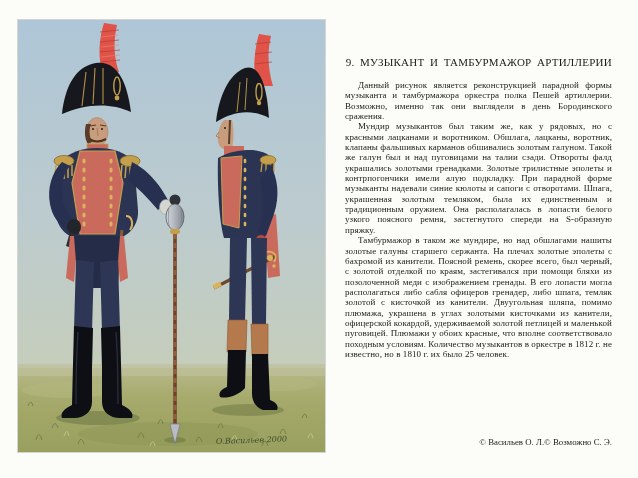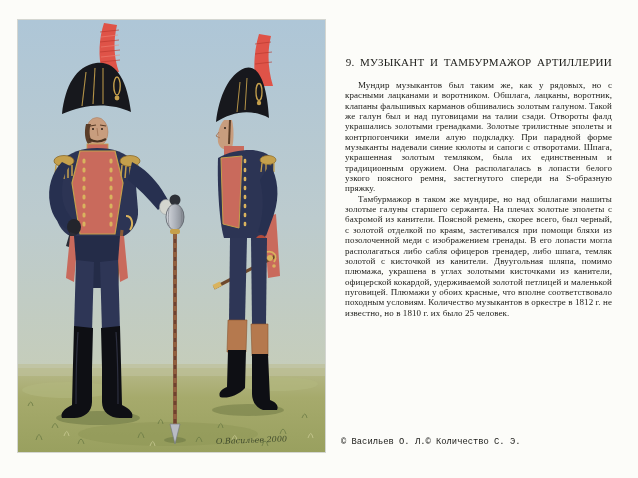--- a/index.html
+++ b/index.html
@@ -24,22 +24,22 @@
     font-size:11px;font-weight:normal;text-align:right;
     letter-spacing:.25px;word-spacing:2.5px;
     margin:12px 0 12px 0;white-space:nowrap;
   }
   .textcol p{
     margin:0;font-size:9px;line-height:10.35px;
     text-align:justify;text-indent:13px;letter-spacing:.08px;
   }
   .credits{
     position:absolute;left:341px;top:437px;width:271px;
-    display:flex;justify-content:flex-start;
-    font-size:8.8px;color:#1b1b18;font-family:Liberation Mono, monospace;
+    display:flex;justify-content:flex-end;
+    font-size:8.8px;color:#1b1b18;
   }
 </style>
 </head>
 <body>
 
 <div class="page">
 
   <div class="painting">
     <svg viewBox="0 0 307 432" preserveAspectRatio="none">
       <defs>
@@ -248,22 +248,23 @@
         <path d="M210,330 L228,330 L227,368 C220,376 208,379 202,377 C200,372 204,369 209,367 Z" fill="#0e0f14"></path>
         <path d="M234,334 L250,334 L252,380 C258,382 261,386 259,390 L245,390 C238,388 234,381 234,374 Z" fill="#0e0f14"></path>
       </g>
 
       <text x="198" y="424" font-size="8" font-style="italic" font-family="DejaVu Serif, serif" fill="#3f4a2c" transform="rotate(-2 198 424)">О.Васильев  2000</text>
     </svg>
   </div>
 
   <div class="textcol">
     <h1 class="plate-title">9. МУЗЫКАНТ И ТАМБУРМАЖОР АРТИЛЛЕРИИ</h1>
+    <p>Данный рисунок является реконструкцией парадной формы музыканта и тамбурмажора оркестра полка Пешей артиллерии. Возможно, именно так они выглядели в день Бородинского сражения.</p>
     <p>Мундир музыкантов был таким же, как у рядовых, но с красными лацканами и воротником. Обшлага, лацканы, воротник, клапаны фальшивых карманов обшивались золотым галуном. Такой же галун был и над пуговицами на талии сзади. Отвороты фалд украшались золотыми гренадками. Золотые трилистные эполеты и контрпогончики имели алую подкладку. При парадной форме музыканты надевали синие кюлоты и сапоги с отворотами. Шпага, украшенная золотым темляком, была их единственным и традиционным оружием. Она располагалась в лопасти белого узкого поясного ремня, застегнутого спереди на S-образную пряжку.</p>
     <p>Тамбурмажор в таком же мундире, но над обшлагами нашиты золотые галуны старшего сержанта. На плечах золотые эполеты с бахромой из канители. Поясной ремень, скорее всего, был черный, с золотой отделкой по краям, застегивался при помощи бляхи из позолоченной меди с изображением гренады. В его лопасти могла располагаться либо сабля офицеров гренадер, либо шпага, темляк золотой с кисточкой из канители. Двуугольная шляпа, помимо плюмажа, украшена в углах золотыми кисточками из канители, офицерской кокардой, удерживаемой золотой петлицей и маленькой пуговицей. Плюмажи у обоих красные, что вполне соответствовало походным условиям. Количество музыкантов в оркестре в 1812 г. не известно, но в 1810 г. их было 25 человек.</p>
   </div>
 
   <div class="credits">
     <span>© Васильев  О. Л.</span>
-    <span>© Количество  С. Э.</span>
+    <span>© Возможно  С. Э.</span>
   </div>
 
 </div>
 
 </body></html>

